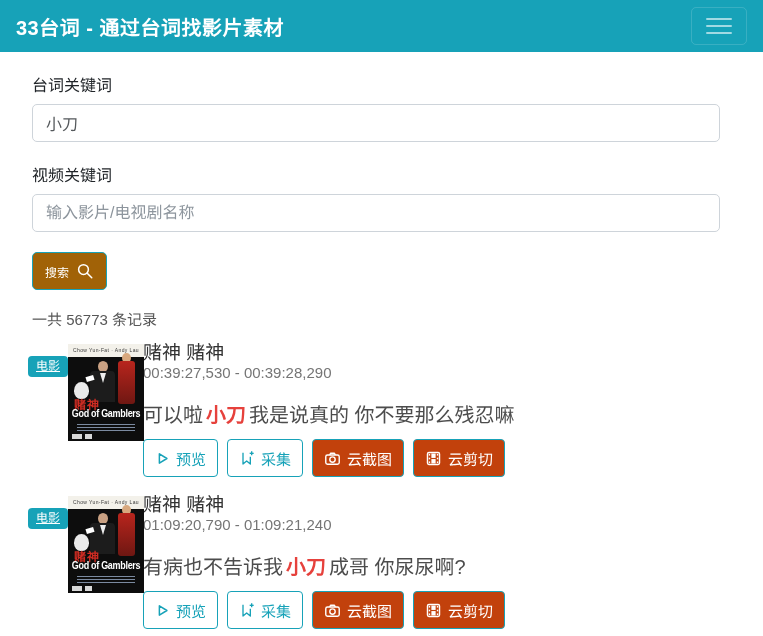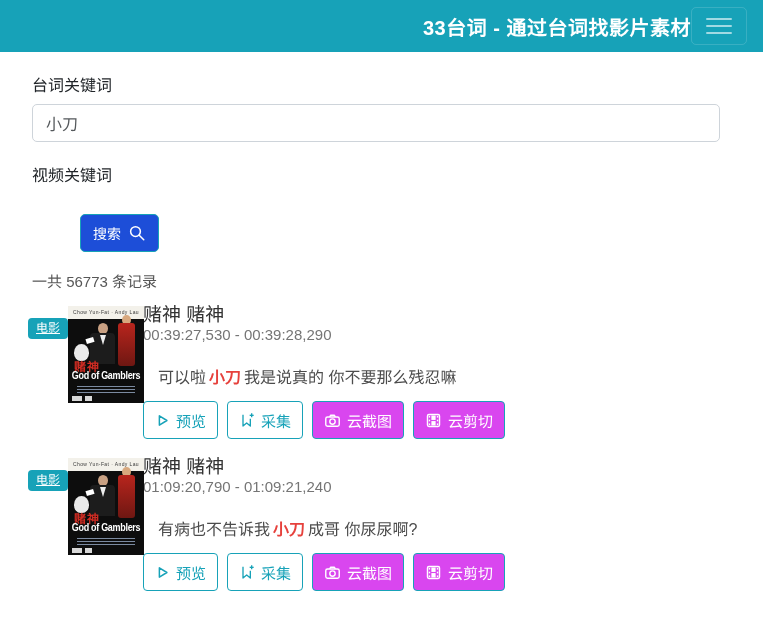--- a/index.html
+++ b/index.html
@@ -1,39 +1,39 @@
 <!DOCTYPE html>
 <html lang="zh-CN"><head>
 <meta charset="utf-8">
 <style>
   * { margin:0; padding:0; box-sizing:border-box; }
   html,body { width:763px; height:636px; background:#fff; overflow:hidden;
     font-family:"Liberation Sans","DejaVu Sans",sans-serif; }
 
   
   .navbar { height:52px; background:#17a2b8; display:flex; align-items:center;
-    justify-content:flex-end; padding:0 16px; }
+    justify-content:space-between; padding:0 16px; }
   .navbar-title { color:#fff; font-size:20px; font-weight:bold; letter-spacing:.5px; }
   .toggler { width:56px; height:38px; background:transparent;
     border:1px solid rgba(255,255,255,0.15); border-radius:5px;
     display:flex; flex-direction:column; justify-content:center; align-items:center;
     gap:5px; cursor:pointer; }
   .toggler-bar { width:26px; height:2px; background:rgba(255,255,255,0.6); border-radius:1px; }
 
   
   .main { padding:20px 43px 0 32px; }
   .form-label { font-size:16px; color:#212529; margin-bottom:8px; }
   .form-input { display:block; width:100%; height:38px; border:1px solid #ced4da;
     border-radius:5px; padding:0 13px; font-size:16px; color:#55595c; background:#fff;
     font-family:inherit; }
   .form-input::placeholder { color:#8d959d; }
   .mb20 { margin-bottom:20px; }
-  .search-btn { margin-top:20px; height:38px; background:#1d4ed8; color:#fff;
-    border:1px solid #17a2b8; border-radius:5px; padding:0 12px; font-size:14px;
-    display:inline-flex; align-items:center; gap:7px; cursor:pointer; font-family:inherit;margin-left:48px; }
+  .search-btn { margin-top:20px; height:38px; background:#a16207; color:#fff;
+    border:1px solid #17a2b8; border-radius:5px; padding:0 12px; font-size:12px;
+    display:inline-flex; align-items:center; gap:7px; cursor:pointer; font-family:inherit; }
 
   .count { margin-top:18px; font-size:15px; color:#575757; }
 
   
   .item { display:flex; margin-top:15px; }
   .item + .item { margin-top:19px; }
   .poster-wrap { position:relative; width:76px; height:97px; margin-left:8px; flex:none; }
   .poster { position:relative; width:76px; height:97px; background:#0d0d0d; overflow:hidden;margin-left:28px; }
   .badge { position:absolute; left:-12px; top:12px; z-index:3; background:#17a2b8;
     color:#fff; font-size:12px; line-height:1; padding:4px 8px 5px; border-radius:4px;text-decoration:underline; }
@@ -62,28 +62,28 @@
     font-weight:bold; font-size:9px; white-space:nowrap; letter-spacing:-.3px;
     transform:scaleY(1.15); }
   .p-lines { position:absolute; left:9px; right:9px; top:80px; height:8px;
     background:repeating-linear-gradient(to bottom, rgba(160,180,210,.75) 0 1px, transparent 1px 3px); }
   .p-logo1 { position:absolute; left:4px; bottom:2px; width:10px; height:5px; background:#d8d8d8; }
   .p-logo2 { position:absolute; left:17px; bottom:2px; width:7px; height:5px; background:#d8d8d8; }
 
   .item-content { margin-left:27px; flex:1; }
   .item-title { font-size:19px; color:#323232; line-height:22px; margin-top:-2px; }
   .item-time { font-size:15px; color:#757575; }
-  .item-sub { font-size:16px; color:#4c4c4c; margin-top:24px; line-height:21px;margin-left:15px; }
+  .item-sub { font-size:20px; color:#4c4c4c; margin-top:24px; line-height:21px; }
   .kw { color:#e6413c; font-weight:bold; padding:0 3px; }
 
   .btn-row { display:flex; gap:9px; margin-top:13px; }
   .abtn { height:38px; border-radius:4px; font-size:15px; padding:0 11px;
     display:inline-flex; align-items:center; gap:6px; cursor:pointer; font-family:inherit; }
   .abtn.outline { background:#fff; border:1px solid #17a2b8; color:#17a2b8; }
-  .abtn.solid { background:#d946ef; border:1px solid #17a2b8; color:#fff; }
+  .abtn.solid { background:#c2410c; border:1px solid #17a2b8; color:#fff; }
   .abtn svg { flex:none; }
 </style>
 </head>
 <body>
 
 <header class="navbar">
   <div class="navbar-title">33台词 - 通过台词找影片素材</div>
   <button class="toggler">
     <span class="toggler-bar"></span>
     <span class="toggler-bar"></span>
@@ -91,20 +91,21 @@
   </button>
 </header>
 
 <div class="main">
 
   
   <div class="form-label">台词关键词</div>
   <input class="form-input mb20" type="text" value="小刀" style="">
 
   <div class="form-label">视频关键词</div>
+  <input class="form-input" type="text" placeholder="输入影片/电视剧名称" style="">
 
   <button class="search-btn">
     <span>搜索</span>
     <svg width="18" height="18" viewBox="0 0 24 24">
       <circle cx="10" cy="10" r="6.5" fill="none" stroke="#ffffff" stroke-width="2"></circle>
       <line x1="15" y1="15" x2="21" y2="21" stroke="#ffffff" stroke-width="2" stroke-linecap="round"></line>
     </svg>
   </button>
 
   <div class="count">一共 56773 条记录</div>

